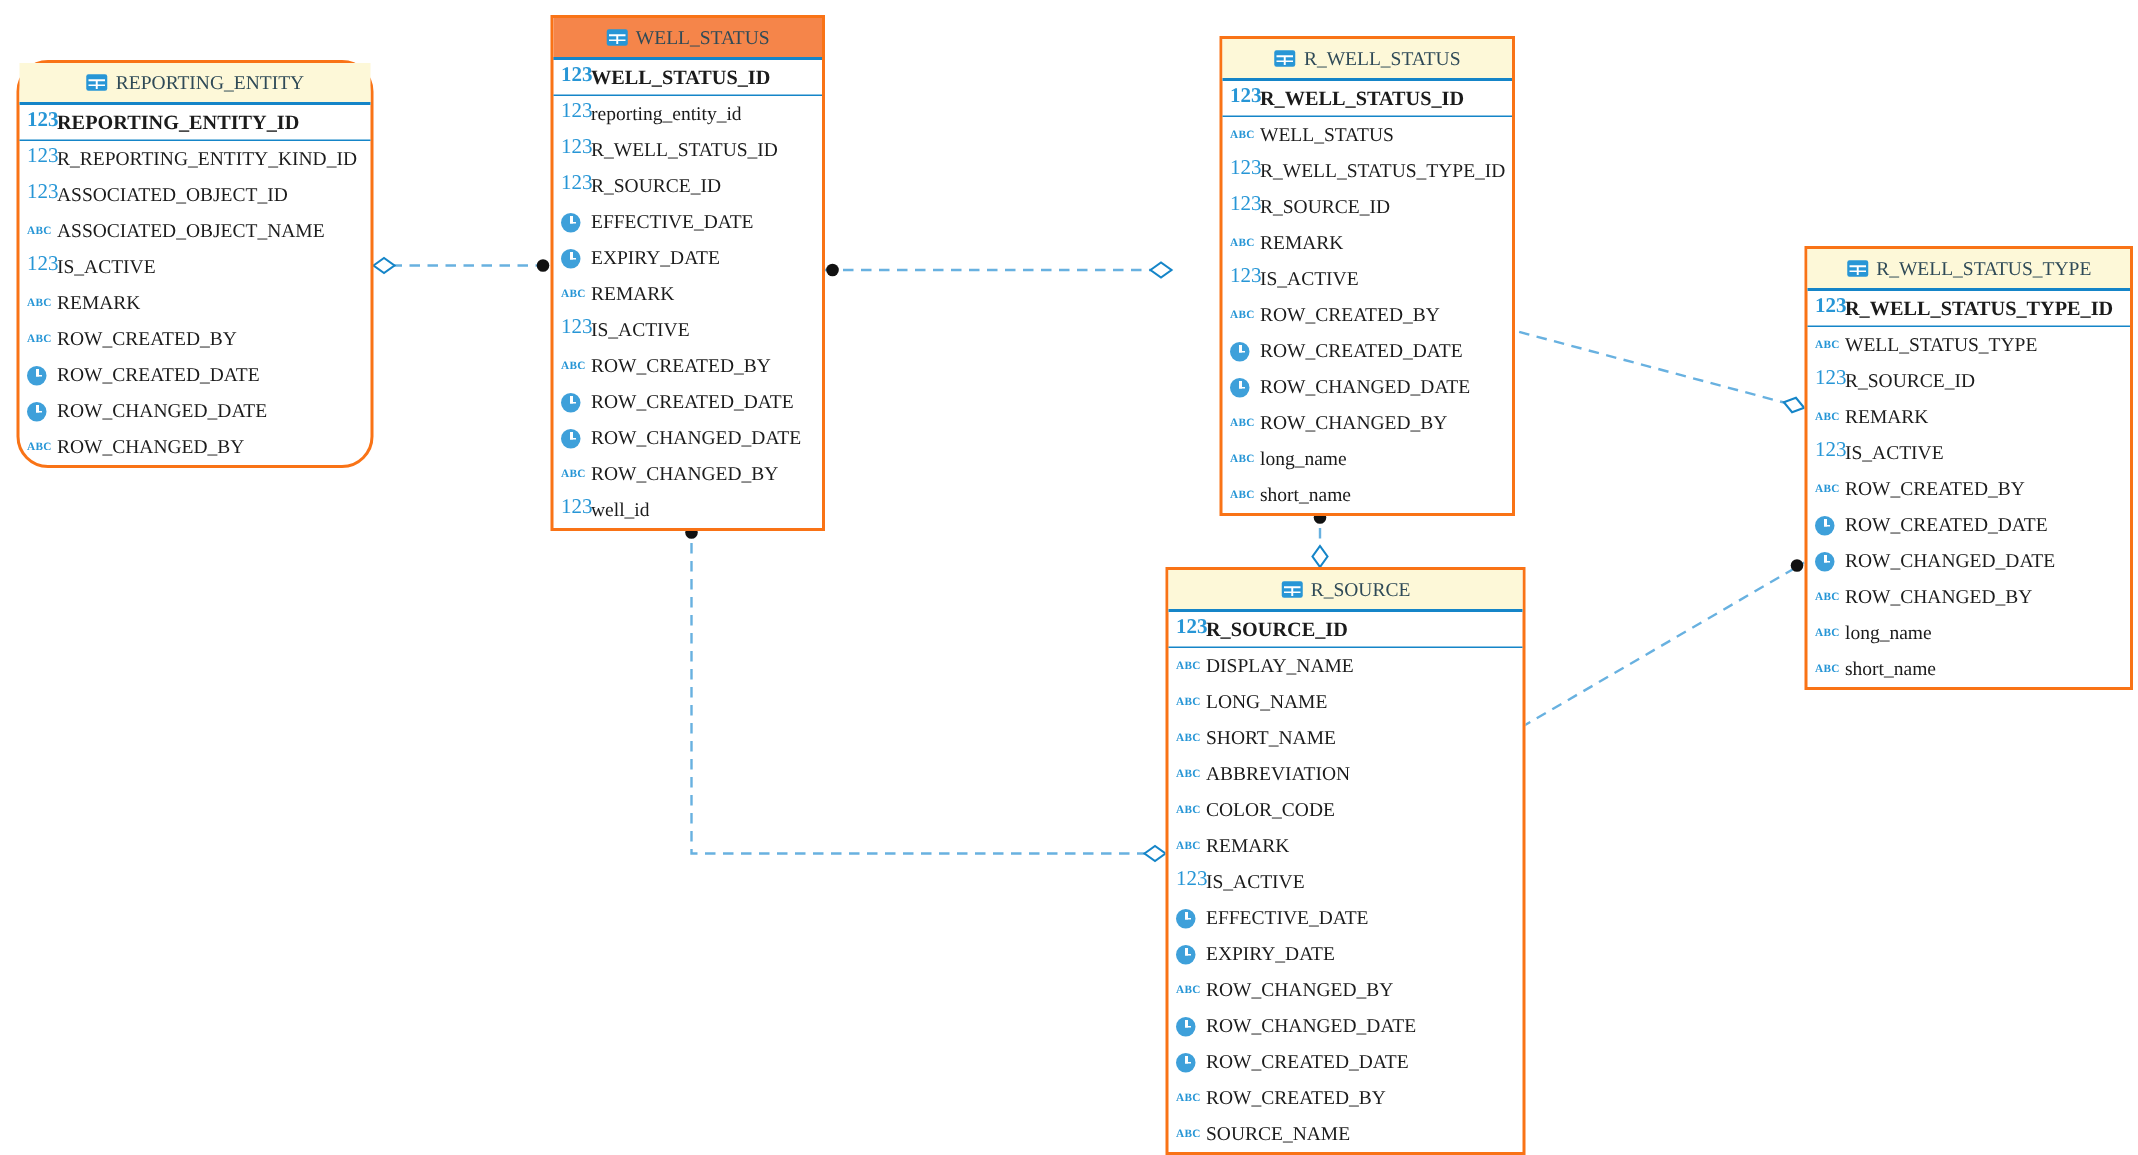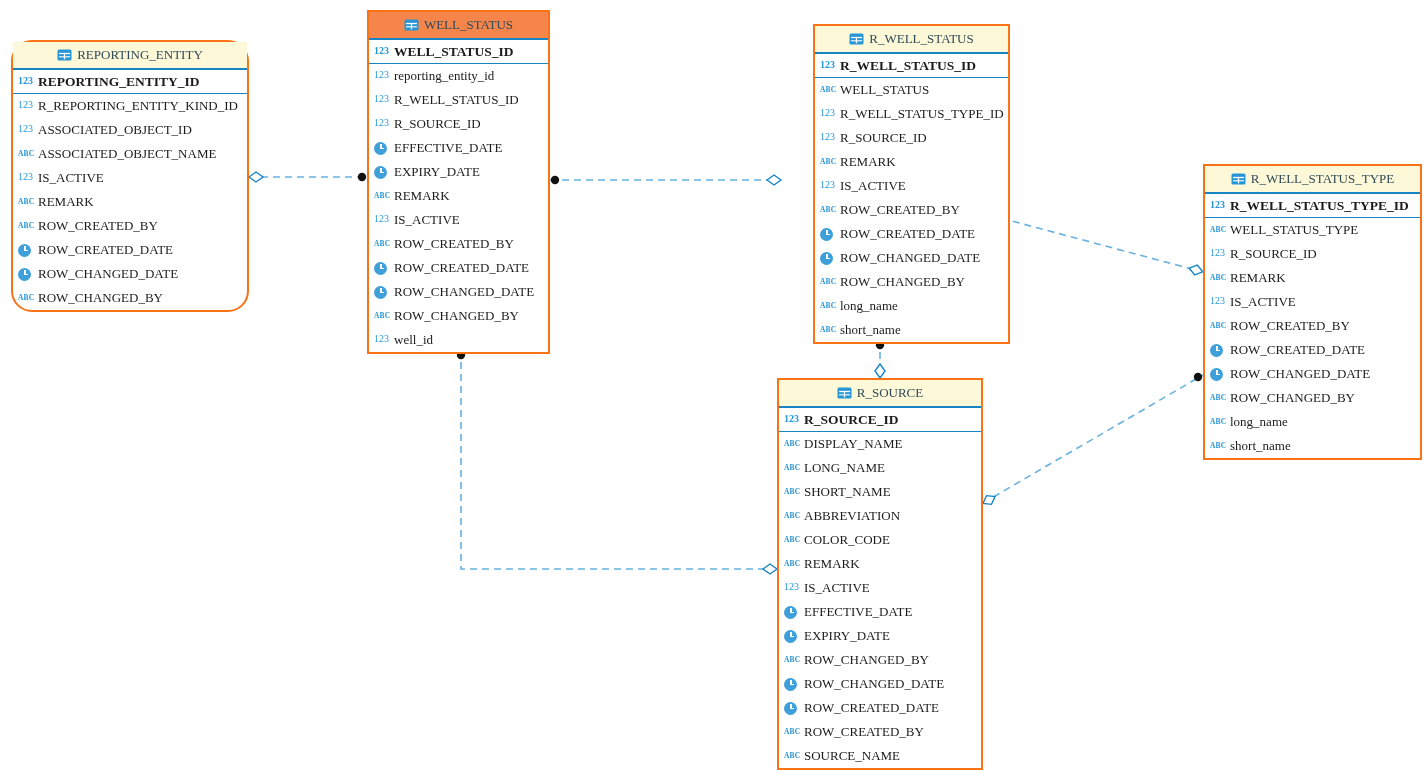--- a/index.html
+++ b/index.html
@@ -21,21 +21,21 @@
   .hdr-yellow{background:#fdf8d8}
   .hdr-orange{background:#f5854a}
   .tbl-ic{display:flex;align-items:center}
   .row{
     height:24px;display:flex;align-items:center;
     padding:0 4px 0 5px;font-size:13px;color:#1b1b1b;
     white-space:nowrap;overflow:hidden;box-sizing:border-box;
   }
   .row.pk{font-weight:bold;font-size:13.5px;border-bottom:1px solid #1585c8}
   .icell{width:20px;flex:0 0 20px;display:flex;align-items:center}
-  .ic-int{color:#2796d6;font-size:10px;line-height:1;transform:translateY(-1px)}
+  .ic-int{color:#2796d6;font-size:14px;line-height:1;transform:translateY(-1px)}
   .ic-text{color:#2796d6;font-size:7.5px;font-weight:700;line-height:1;letter-spacing:.2px}
   .ic-date{width:13px;height:13px;border-radius:50%;background:#3ea0da;position:relative;display:inline-block}
   .ic-date::before{content:"";position:absolute;left:6px;top:2px;width:1.5px;height:5px;background:#fff}
   .ic-date::after{content:"";position:absolute;left:6px;top:6px;width:4px;height:1.5px;background:#fff}
   .fname{overflow:hidden}
 </style>
 </head>
 <body>
 
 <div id="stage" style="width: 1425px; height: 770px; background: rgb(255, 255, 255);">
@@ -380,21 +380,21 @@
         </span>
         <span class="fname">long_name</span>
       </div>
       <div class="row">
         <span class="icell">
           <span class="ic-text">ABC</span>
         </span>
         <span class="fname">short_name</span>
       </div>
     </div>
-    <div class="entity" style="left: 777px; top: 378px; width: 206px;">
+    <div class="entity" style="left: 777px; top: 378px; width: 240px;">
       <div class="hdr hdr-yellow">
         <span class="tbl-ic">
           <svg width="15" height="12" viewBox="0 0 15 12">
             <rect x="0.5" y="0.5" width="14" height="11" rx="1.5" fill="#2796d6"></rect>
             <line x1="2" y1="4.5" x2="13" y2="4.5" stroke="#fff" stroke-width="1.3"></line>
             <line x1="2" y1="7.8" x2="13" y2="7.8" stroke="#fff" stroke-width="1.1"></line>
             <line x1="7.5" y1="4.5" x2="7.5" y2="10.3" stroke="#fff" stroke-width="1.3"></line>
           </svg>
         </span>
         <span>R_SOURCE</span>

